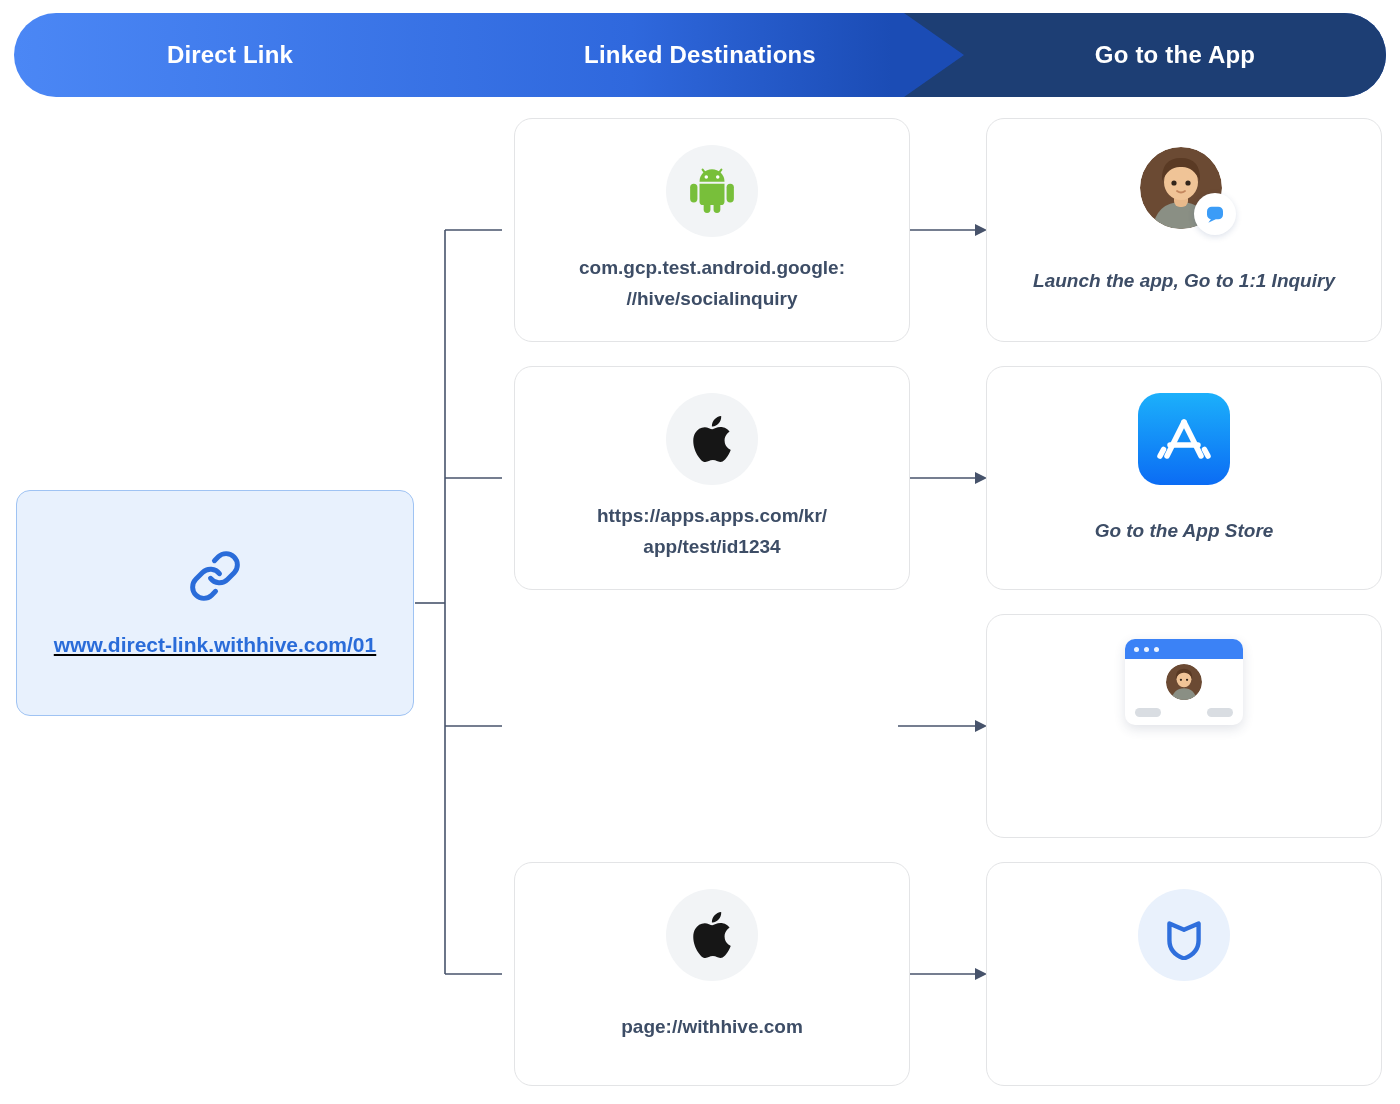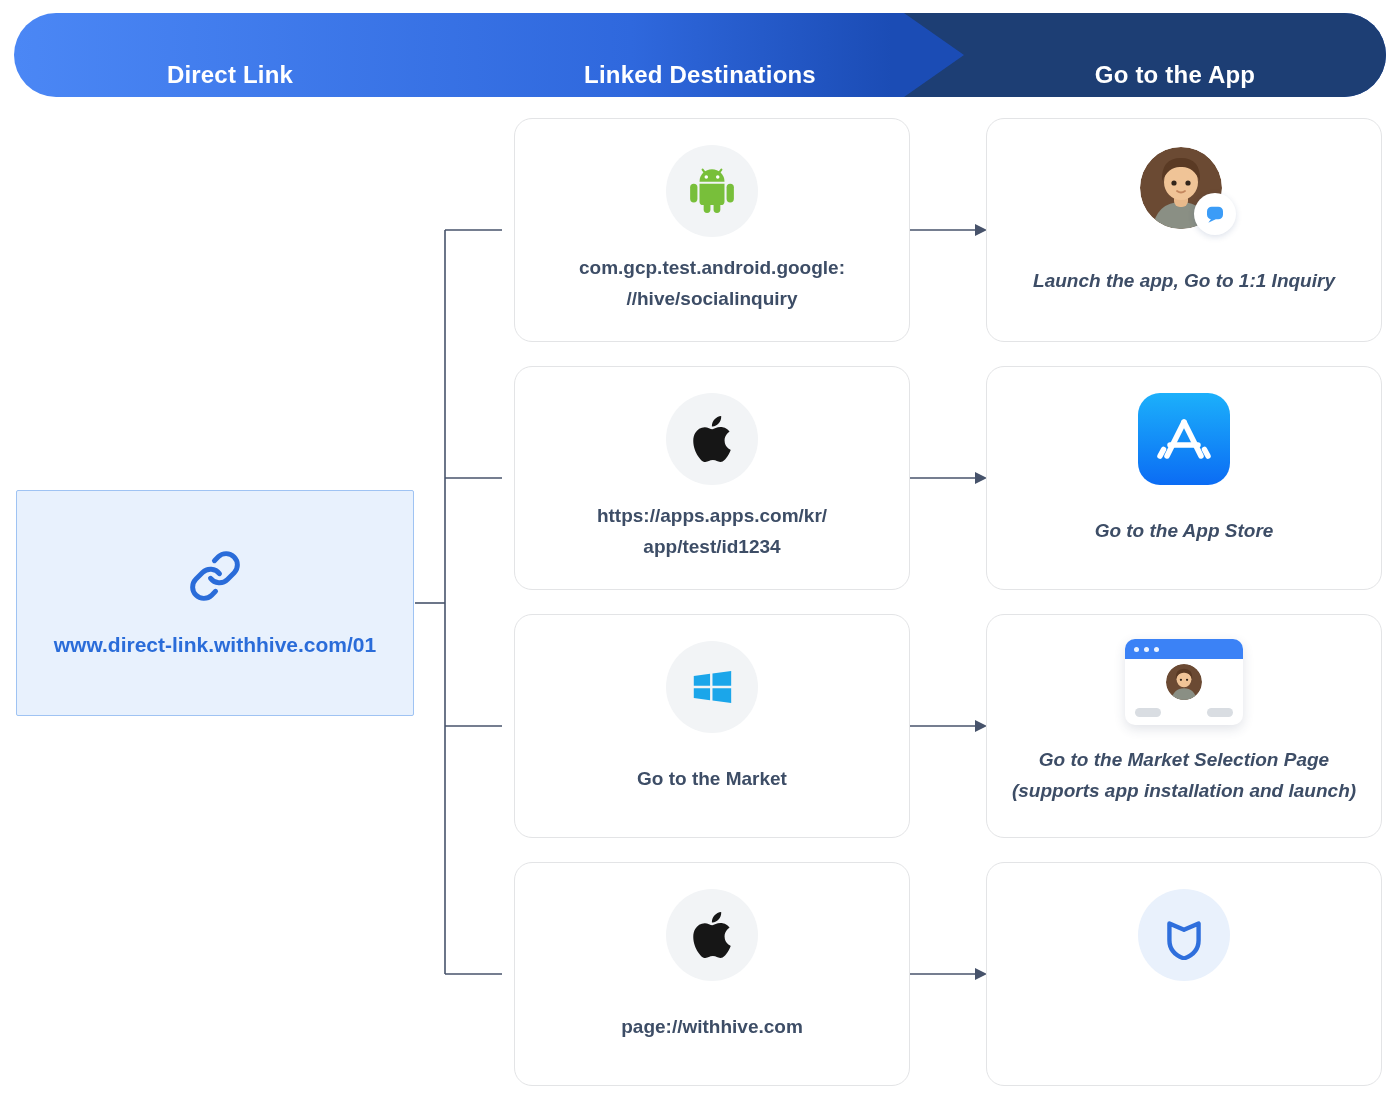--- a/index.html
+++ b/index.html
@@ -8,21 +8,21 @@
 
   
   .banner{position:absolute;left:14px;top:13px;width:1372px;height:84px;
           border-radius:42px;overflow:hidden;
           background:linear-gradient(90deg,#4b87f5 0%,#2f68dd 45%,#1b4cb5 64%);}
   .banner-dark{position:absolute;top:0;bottom:0;left:890px;width:482px;
           background:#1d3e74;
           clip-path:polygon(0 0,100% 0,100% 100%,0 100%,60px 50%);}
   .banner-label{position:absolute;top:0;height:84px;display:flex;align-items:center;
           justify-content:center;color:#ffffff;font-size:24px;font-weight:bold;
-          letter-spacing:.2px;margin-top:20px;}
+          letter-spacing:.2px;}
   .bl1{left:0;width:432px;}
   .bl2{left:432px;width:508px;}
   .bl3{left:950px;width:422px;}
 
   
   .wires{position:absolute;left:0;top:0;width:1400px;height:1104px;pointer-events:none;}
 
   
   .card{position:absolute;width:396px;height:224px;background:#ffffff;
         border:1px solid #e3e4e6;border-radius:18px;display:flex;
@@ -31,23 +31,23 @@
   .right{left:986px;font-style:italic;}
   .icon-circle{width:92px;height:92px;border-radius:50%;background:#f2f4f6;
         margin-top:26px;display:flex;align-items:center;justify-content:center;
         flex:0 0 auto;}
   .card-text{flex:1;display:flex;flex-direction:column;justify-content:center;
         align-items:center;text-align:center;font-size:19px;font-weight:bold;
         color:#3d4d66;line-height:1.65;padding:0 14px 12px;}
 
   
   .direct-card{position:absolute;left:16px;top:490px;width:398px;height:226px;
-        background:#e8f1fd;border:1.5px solid #9fc3f3;border-radius:2px;
+        background:#e8f1fd;border:1.5px solid #9fc3f3;border-radius:14px;
         display:flex;flex-direction:column;align-items:center;justify-content:center;
-        gap:26px;box-sizing:border-box;}
+        gap:26px;box-sizing:border-box;text-decoration:underline;}
   .direct-url{color:#2a6cd9;font-size:21px;font-weight:bold;}
 
   
   .avatar-wrap{position:relative;width:88px;height:86px;margin-top:28px;flex:0 0 auto;}
   .avatar{width:82px;height:82px;border-radius:50%;overflow:hidden;display:block;}
   .chat-badge{position:absolute;right:-8px;bottom:-2px;width:42px;height:42px;
         border-radius:50%;background:#ffffff;display:flex;align-items:center;
         justify-content:center;box-shadow:0 2px 6px rgba(30,60,120,.15);}
   .appstore{width:92px;height:92px;border-radius:22px;margin-top:26px;flex:0 0 auto;
         background:linear-gradient(180deg,#1cb0fb 0%,#0b6cf4 100%);
@@ -142,34 +142,20 @@
       <svg width="46" height="46" viewBox="0 0 24 24" fill="#161616">
         <path d="M12.152 6.896c-.948 0-2.415-1.078-3.96-1.04-2.04.027-3.91 1.183-4.961 3.014-2.117 3.675-.546 9.103 1.519 12.09 1.013 1.454 2.208 3.09 3.792 3.03 1.52-.065 2.09-.987 3.935-.987 1.831 0 2.35.987 3.96.948 1.637-.026 2.676-1.48 3.676-2.948 1.156-1.688 1.636-3.325 1.662-3.415-.039-.013-3.182-1.221-3.22-4.857-.026-3.04 2.48-4.494 2.597-4.559-1.429-2.09-3.623-2.324-4.39-2.376-2-.156-3.675 1.09-4.61 1.09zM15.53 3.83c.843-1.012 1.4-2.427 1.245-3.83-1.207.052-2.662.805-3.532 1.818-.78.896-1.454 2.338-1.273 3.714 1.338.104 2.715-.688 3.559-1.701"></path>
       </svg>
     </div>
     <div class="card-text">
       <div>https://apps.apps.com/kr/</div>
       <div>app/test/id1234</div>
     </div>
   </div>
 
-  <div class="card mid" style="top:614px">
-    <div class="icon-circle">
-      <svg width="46" height="46" viewBox="0 0 48 48" fill="#1ba6ea">
-        <polygon points="5,12.5 22,10.2 22,22.8 5,22.8"></polygon>
-        <polygon points="24.5,9.8 44,7.2 44,22.8 24.5,22.8"></polygon>
-        <polygon points="5,25.2 22,25.2 22,37.8 5,35.5"></polygon>
-        <polygon points="24.5,25.2 44,25.2 44,40.8 24.5,38.2"></polygon>
-      </svg>
-    </div>
-    <div class="card-text">
-      <div>Go to the Market</div>
-      <div></div>
-    </div>
-  </div>
 
   <div class="card mid" style="top:862px">
     <div class="icon-circle">
       <svg width="46" height="46" viewBox="0 0 24 24" fill="#161616">
         <path d="M12.152 6.896c-.948 0-2.415-1.078-3.96-1.04-2.04.027-3.91 1.183-4.961 3.014-2.117 3.675-.546 9.103 1.519 12.09 1.013 1.454 2.208 3.09 3.792 3.03 1.52-.065 2.09-.987 3.935-.987 1.831 0 2.35.987 3.96.948 1.637-.026 2.676-1.48 3.676-2.948 1.156-1.688 1.636-3.325 1.662-3.415-.039-.013-3.182-1.221-3.22-4.857-.026-3.04 2.48-4.494 2.597-4.559-1.429-2.09-3.623-2.324-4.39-2.376-2-.156-3.675 1.09-4.61 1.09zM15.53 3.83c.843-1.012 1.4-2.427 1.245-3.83-1.207.052-2.662.805-3.532 1.818-.78.896-1.454 2.338-1.273 3.714 1.338.104 2.715-.688 3.559-1.701"></path>
       </svg>
     </div>
     <div class="card-text">
       <div>page://withhive.com</div>
       <div></div>
@@ -246,24 +232,20 @@
               <path d="M22 34 Q21 11 41 11 Q61 11 60 34 Q53 19 41 20 Q29 19 22 34 Z" fill="#5a3a24"></path>
               <circle cx="34" cy="36" r="2.6" fill="#33261b"></circle>
               <circle cx="48" cy="36" r="2.6" fill="#33261b"></circle>
             </g>
           </svg>
         </div>
         <div class="browser-bar-l"></div>
         <div class="browser-bar-r"></div>
       </div>
     </div>
-    <div class="card-text">
-      <div>Go to the Market Selection Page</div>
-      <div>(supports app installation and launch)</div>
-    </div>
   </div>
 
   <div class="card right" style="top:862px">
     <div class="shield-circle">
       <svg width="50" height="50" viewBox="0 0 48 48" fill="none" stroke="#2f6fdc" stroke-width="4.2" stroke-linejoin="round">
         <path d="M10 13 L24 19 L38 13 L38 29 Q38 41.5 24 46.5 Q10 41.5 10 29 Z"></path>
       </svg>
     </div>
   </div>
 

